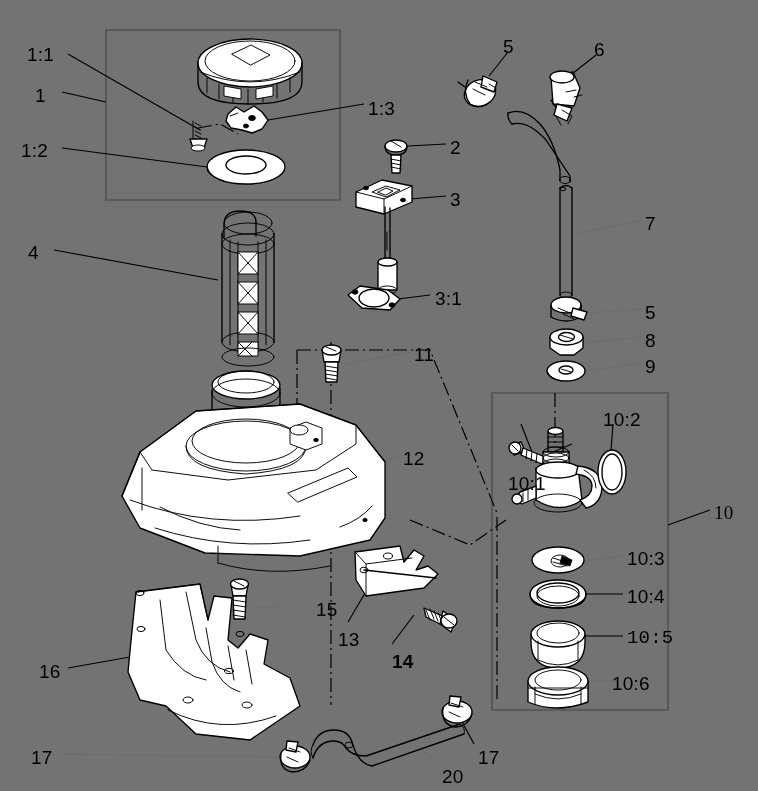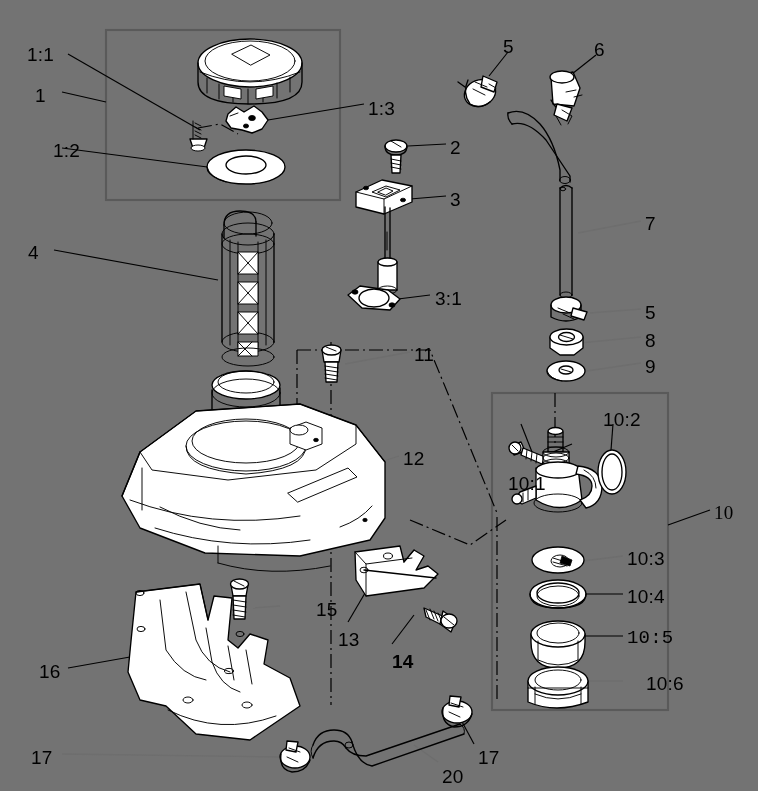--- a/index.html
+++ b/index.html
@@ -485,39 +485,39 @@
         <path class="part-thin" d="M 535 687 L 535 704"></path>
         <path class="part-thin" d="M 581 687 L 581 704"></path>
         <path class="part-thin" d="M 535 694 Q 558 704 581 694"></path>
         <path class="part-thin" d="M 528 688 L 588 688"></path>
       </g>
     </g>
   </svg>
 
   <div class="callout-label" style="left:27px;  top:45px;">1:1</div>
   <div class="callout-label" style="left:35px;  top:86px;">1</div>
-  <div class="callout-label" style="left:21px;  top:141px;margin-left:32px;">1:2</div>
+  <div class="callout-label" style="left:21px;  top:141px;">1:2</div>
   <div class="callout-label" style="left:368px; top:99px;">1:3</div>
   <div class="callout-label" style="left:450px; top:138px;">2</div>
   <div class="callout-label" style="left:450px; top:190px;">3</div>
   <div class="callout-label" style="left:435px; top:289px;">3:1</div>
   <div class="callout-label" style="left:28px;  top:243px;">4</div>
   <div class="callout-label" style="left:503px; top:37px;">5</div>
   <div class="callout-label" style="left:594px; top:40px;">6</div>
   <div class="callout-label" style="left:645px; top:214px;">7</div>
   <div class="callout-label" style="left:645px; top:303px;">5</div>
   <div class="callout-label" style="left:645px; top:331px;">8</div>
   <div class="callout-label" style="left:645px; top:357px;">9</div>
   <div class="callout-label" style="left:714px; top:503px;font-family:Liberation Serif, serif;">10</div>
   <div class="callout-label" style="left:508px; top:430px;margin-top:44px;">10:1</div>
   <div class="callout-label" style="left:603px; top:410px;">10:2</div>
   <div class="callout-label" style="left:627px; top:549px;">10:3</div>
   <div class="callout-label" style="left:627px; top:587px;">10:4</div>
   <div class="callout-label" style="left:627px; top:629px;font-family:Liberation Mono, monospace;">10:5</div>
-  <div class="callout-label" style="left:646px; top:674px;">10:6</div>
+  <div class="callout-label" style="left:612px; top:674px;">10:6</div>
   <div class="callout-label" style="left:414px; top:345px;">11</div>
   <div class="callout-label" style="left:403px; top:449px;">12</div>
   <div class="callout-label" style="left:338px; top:630px;">13</div>
   <div class="callout-label" style="left:392px; top:652px;font-weight:bold;">14</div>
   <div class="callout-label" style="left:284px; top:600px;margin-left:32px;">15</div>
   <div class="callout-label" style="left:39px;  top:662px;">16</div>
   <div class="callout-label" style="left:31px;  top:748px;">17</div>
   <div class="callout-label" style="left:478px; top:748px;">17</div>
   <div class="callout-label" style="left:442px; top:767px;">20</div>
 

